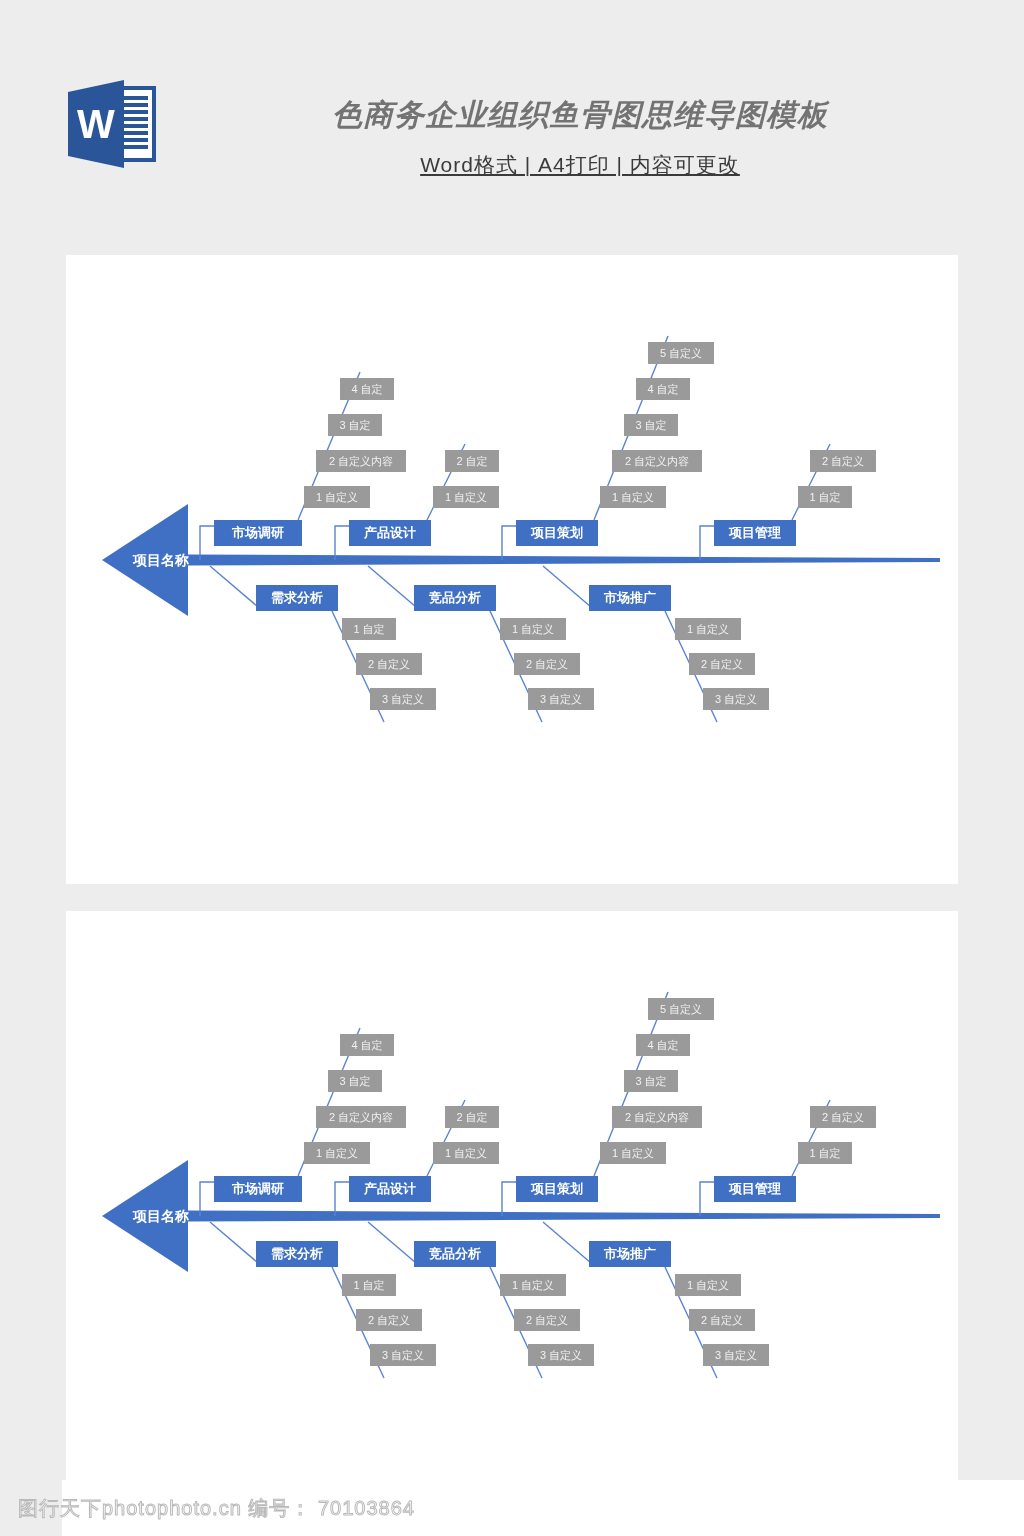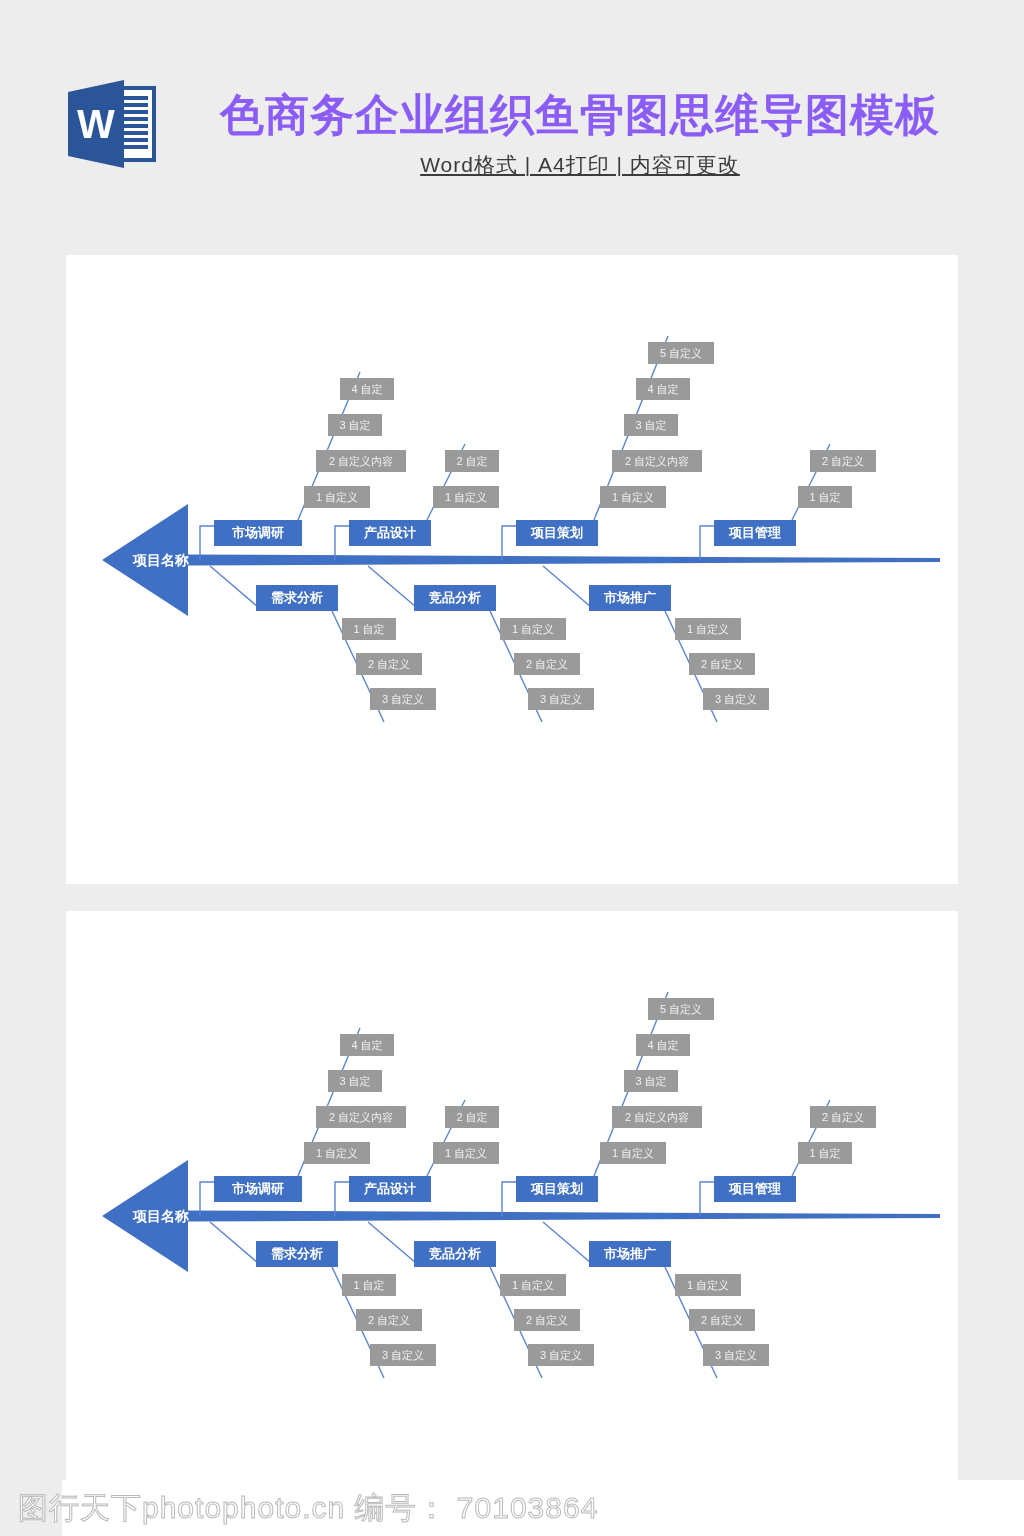--- a/index.html
+++ b/index.html
@@ -8,41 +8,41 @@
     width:1024px;height:1536px;
     background:#ededed;
     font-family:"Liberation Sans","DejaVu Sans",sans-serif;
     overflow:hidden;position:relative;
   }
   
   .header{position:absolute;left:0;top:0;width:1024px;height:230px;}
   .word-icon{position:absolute;left:62px;top:78px;width:98px;height:92px;}
   .header-text{position:absolute;left:180px;top:92px;width:800px;text-align:center;}
   .title{
-    font-size:44px;font-weight:bold;color:#8b5cf6;
-    letter-spacing:1px;line-height:46px;white-space:nowrap;
+    font-size:30px;font-weight:bold;color:#737373;
+    letter-spacing:1px;line-height:46px;white-space:nowrap;font-style:italic;
   }
   .subtitle{
     font-size:21px;color:#3b3b3b;line-height:38px;margin-top:8px;
     white-space:nowrap;letter-spacing:1px;text-decoration:underline;
   }
   
   .card{position:absolute;left:66px;width:892px;background:#ffffff;}
   #card-1{top:255px;height:629px;}
   #card-2{top:911px;height:570px;}
   .diagram{position:absolute;left:0;top:0;width:892px;height:470px;}
   
   .footer{
     position:absolute;left:0;bottom:0;width:1024px;height:56px;
     background:#ffffff;
   }
   .footer-swatch{position:absolute;left:0;top:0;width:62px;height:56px;background:#ededed;}
   .watermark{
     position:absolute;left:18px;top:6px;
-    font-size:30px;line-height:44px;color:#ffffff;
+    font-size:20px;line-height:44px;color:#ffffff;
     -webkit-text-stroke:1px #b9b9b9;
     letter-spacing:1px;white-space:nowrap;
   }
   
   .bx-main{font-size:13px;font-weight:bold;fill:#ffffff;font-family:"Liberation Sans",sans-serif;}
   .bx-sub{font-size:11px;fill:#f2f2f2;font-family:"Liberation Sans",sans-serif;}
   .bx-head{font-size:14px;font-weight:bold;fill:#ffffff;font-family:"Liberation Sans",sans-serif;}
 </style>
 </head>
 <body>

